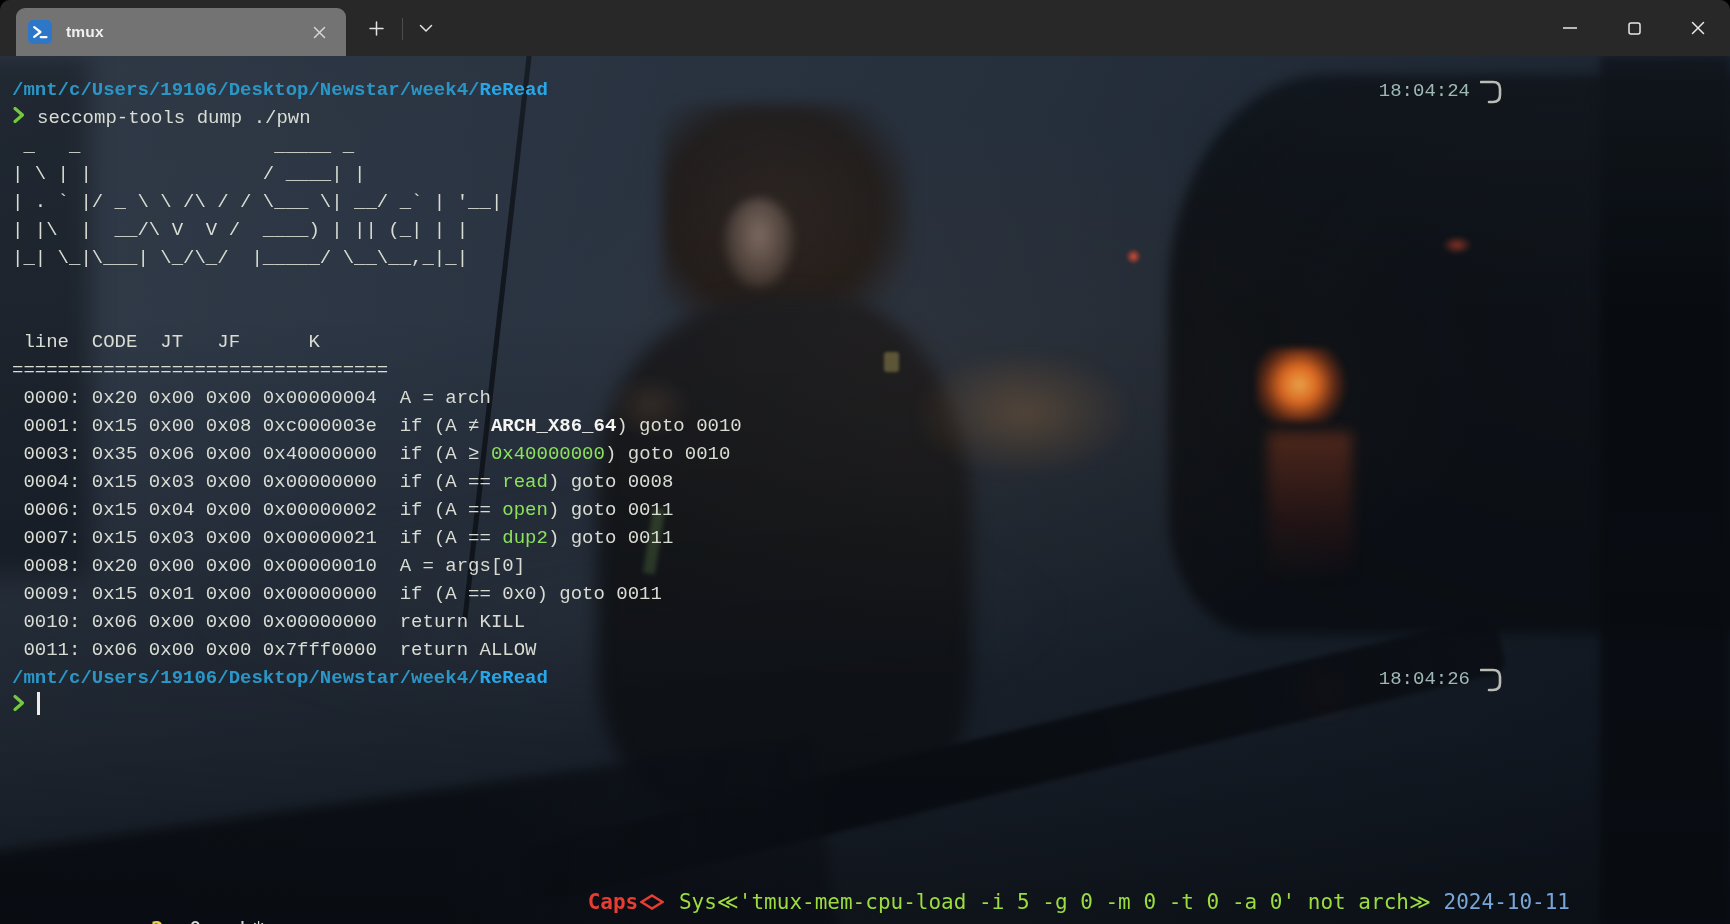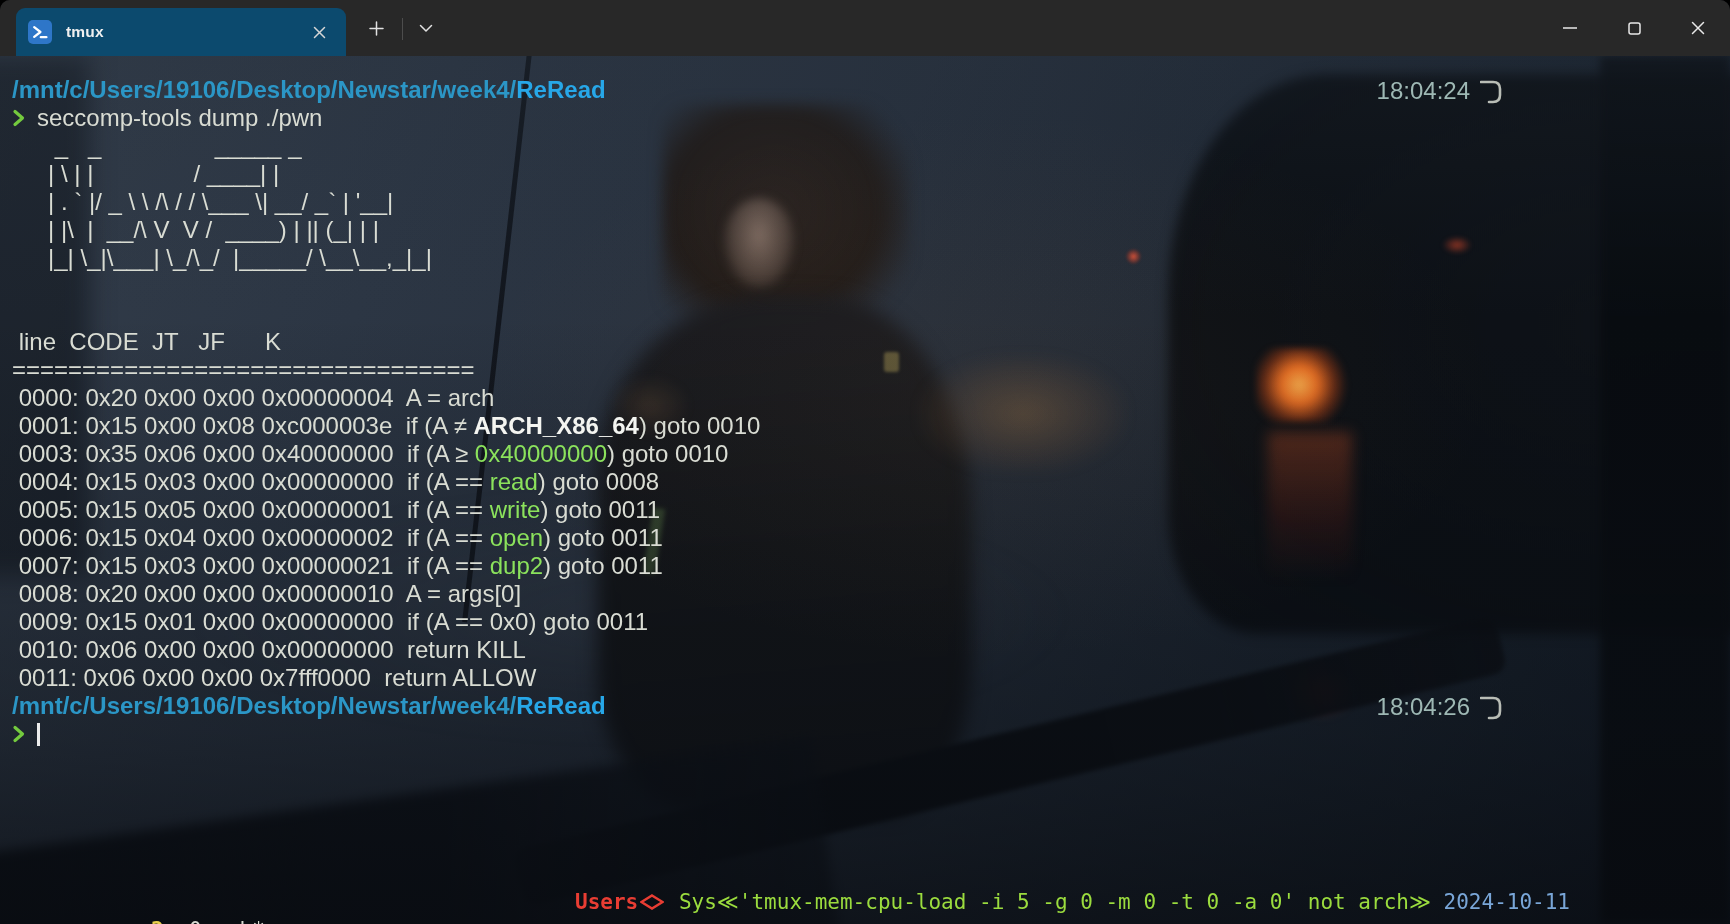--- a/index.html
+++ b/index.html
@@ -2,21 +2,21 @@
 <html style="--c-path: #2b96c6; --c-path-highlight: #27a7e8; --c-timestamp: #9eb8b4; --c-prompt: #74ca3e; --c-text: #d9dcd3; --c-bright: #f4f5f1; --c-syscall-green: #8be25c; --c-status-yellow: #e9cf4c; --c-status-red: #e93d33; --c-status-green: #9bdc3e; --c-status-blue: #79a6d8;"><head>
 <meta charset="utf-8">
 <style>
   html,body{margin:0;padding:0;background:#000;}
   body{width:1730px;height:924px;position:relative;font-family:"Liberation Sans",sans-serif;overflow:hidden;}
 
   .window{position:absolute;inset:0;border-radius:10px 10px 0 0;overflow:hidden;background:#16181d;}
 
   
   .titlebar{position:absolute;top:0;left:0;right:0;height:56px;background:#282828;display:flex;align-items:flex-end;}
-  .tab{width:330px;height:48px;margin-left:16px;background:#0c4a6e;border-radius:9px 9px 0 0;
+  .tab{width:330px;height:48px;margin-left:16px;background:#737373;border-radius:9px 9px 0 0;
        display:flex;align-items:center;padding:0 12px;box-sizing:border-box;}
   .ps-icon{width:24px;height:24px;display:inline-flex;flex:0 0 auto;}
   .tab-title{margin-left:14px;font-size:15.5px;font-weight:bold;color:#f0f0f0;letter-spacing:.2px;}
   .tab-close{margin-left:auto;width:30px;height:30px;display:flex;align-items:center;justify-content:center;border-radius:4px;}
   .ntb,.ddb{height:40px;display:flex;align-items:center;justify-content:center;margin-bottom:8px;}
   .ntb{width:44px;margin-left:8px;}
   .ddb{width:38px;}
   .tb-divider{width:1px;height:22px;background:#4d4d4d;margin:0 4px 16px 4px;}
   .tb-space{flex:1;}
   .wbtn{width:64px;height:56px;display:flex;align-items:center;justify-content:center;align-self:flex-start;}
@@ -45,33 +45,33 @@
   #art-reddot1{left:1126px;top:193px;width:15px;height:15px;background:radial-gradient(circle,#e05238,rgba(190,50,30,.25) 60%,transparent);border-radius:50%;filter:blur(1px);}
   #art-reddot2{left:1442px;top:180px;width:30px;height:18px;background:radial-gradient(ellipse,rgba(215,70,40,.65),transparent 70%);filter:blur(2px);}
   #art-wiper{left:505px;top:676px;width:1010px;height:58px;background:linear-gradient(90deg,rgba(9,12,16,.88),#0a0d12 30%,#0b0e13 70%,rgba(10,13,18,.8));transform:rotate(-13.5deg);border-radius:14px;filter:blur(2px);}
   #art-hood{left:-60px;top:742px;width:900px;height:340px;background:linear-gradient(100deg,#0c1016 0%,#0d1118 55%,rgba(12,16,22,.6) 100%);transform:rotate(-8deg);filter:blur(6px);}
   .artwork::after{content:"";position:absolute;inset:0;
     background:radial-gradient(ellipse 780px 420px at 57% 38%,rgba(120,90,60,.10),transparent 65%),
     linear-gradient(180deg,rgba(40,50,62,.25) 0%,rgba(18,24,32,0) 30%,rgba(10,14,20,.45) 78%,rgba(8,11,16,.72) 100%);}
 
   
   .screen{position:absolute;left:12px;top:20px;right:12px;bottom:0;z-index:5;
-    font-family:Liberation Sans, sans-serif;font-size:24px;}
+    font-family:Liberation Mono, monospace;font-size:19px;}
   .tline{height:28px;line-height:28px;white-space:pre;position:relative;}
   .seg-plain{color:var(--c-text);}
   .seg-bold{color:var(--c-bright);font-weight:bold;}
   .seg-green{color:var(--c-syscall-green);}
   .seg-yellow{color:var(--c-status-yellow);font-weight:bold;}
   .seg-red{color:var(--c-status-red);font-weight:bold;}
   .seg-sgreen{color:var(--c-status-green);}
   .seg-blue{color:var(--c-status-blue);}
   .c-path{color:var(--c-path);font-weight:bold;}
   .c-pathhl{color:var(--c-path-highlight);font-weight:bold;}
   .c-time{color:var(--c-timestamp);}
-  .art{color:var(--c-text);margin-left:36px;}
+  .art{color:var(--c-text);}
   .rside{position:absolute;right:214px;top:0;display:inline-flex;align-items:center;}
   .corner-svg{margin-left:10px;}
   .prompt-svg{vertical-align:-3px;margin-right:12px;}
   .cursor{display:inline-block;width:2.5px;height:23px;background:#ececec;vertical-align:-4px;}
 
   
   .statusbar{position:absolute;left:12px;right:0;bottom:8px;height:28px;line-height:28px;z-index:6;
     font-family:"DejaVu Sans Mono",monospace;font-size:21px;white-space:pre;}
   .status-right{position:absolute;right:160px;top:0;display:inline-flex;align-items:center;white-space:pre;}
   .diamond-svg{margin:0 2px;}
@@ -166,37 +166,36 @@
         </div>
       <div class="tline"></div>
       <div class="tline"></div>
       <div class="tline seg-plain"> line  CODE  JT   JF      K</div>
       <div class="tline seg-plain">=================================</div>
       <div id="rows">
           <div class="tline"><span class="seg-plain"> 0000: 0x20 0x00 0x00 0x00000004  </span><span class="seg-plain">A = arch</span></div>
           <div class="tline"><span class="seg-plain"> 0001: 0x15 0x00 0x08 0xc000003e  </span><span class="seg-plain">if (A ≠ </span><span class="seg-bold">ARCH_X86_64</span><span class="seg-plain">) goto 0010</span></div>
           <div class="tline"><span class="seg-plain"> 0003: 0x35 0x06 0x00 0x40000000  </span><span class="seg-plain">if (A ≥ </span><span class="seg-green">0x40000000</span><span class="seg-plain">) goto 0010</span></div>
           <div class="tline"><span class="seg-plain"> 0004: 0x15 0x03 0x00 0x00000000  </span><span class="seg-plain">if (A == </span><span class="seg-green">read</span><span class="seg-plain">) goto 0008</span></div>
-          <div class="tline"><span class="seg-plain"> 0005: 0x15 0x05 0x00 0x00000001  </span><span class="seg-plain">if (A == </span><span class="seg-green">write</span><span class="seg-plain">) goto 0011</span></div>
           <div class="tline"><span class="seg-plain"> 0006: 0x15 0x04 0x00 0x00000002  </span><span class="seg-plain">if (A == </span><span class="seg-green">open</span><span class="seg-plain">) goto 0011</span></div>
           <div class="tline"><span class="seg-plain"> 0007: 0x15 0x03 0x00 0x00000021  </span><span class="seg-plain">if (A == </span><span class="seg-green">dup2</span><span class="seg-plain">) goto 0011</span></div>
           <div class="tline"><span class="seg-plain"> 0008: 0x20 0x00 0x00 0x00000010  </span><span class="seg-plain">A = args[0]</span></div>
           <div class="tline"><span class="seg-plain"> 0009: 0x15 0x01 0x00 0x00000000  </span><span class="seg-plain">if (A == 0x0) goto 0011</span></div>
           <div class="tline"><span class="seg-plain"> 0010: 0x06 0x00 0x00 0x00000000  </span><span class="seg-plain">return KILL</span></div>
           <div class="tline"><span class="seg-plain"> 0011: 0x06 0x00 0x00 0x7fff0000  </span><span class="seg-plain">return ALLOW</span></div>
         </div>
       <div class="tline"><span class="c-path">/mnt/c/Users/19106/Desktop/Newstar/week4/</span><span class="c-pathhl">ReRead</span><span class="rside"><span class="c-time">18:04:26</span><svg class="corner-svg" width="24" height="30" viewBox="0 0 24 30">
               <path d="M1 6 H13 Q20 6 20 13 V19 Q20 26 13 26 H9" fill="none" stroke="#b9bdb6" stroke-width="2.6" stroke-linecap="round"></path>
             </svg></span></div>
       <div class="tline"><svg class="prompt-svg" width="13" height="22" viewBox="0 0 13 22">
             <path d="M3 4.5 L10.5 11 L3 17.5" fill="none" stroke="#74ca3e" stroke-width="3.2" stroke-linecap="round" stroke-linejoin="round"></path>
           </svg><span class="cursor"></span></div>
     </div>
 
     <div class="statusbar">
       <span id="status-left"><span class="seg-yellow">&gt;&gt;&gt;&gt;&lt;2&gt;</span><span class="seg-plain"> </span><span class="seg-plain">0:zsh*</span></span>
-      <span class="status-right" id="status-right"><span class="seg-red">Users</span><svg class="diamond-svg" width="24" height="16" viewBox="0 0 24 16">
+      <span class="status-right" id="status-right"><span class="seg-red">Caps</span><svg class="diamond-svg" width="24" height="16" viewBox="0 0 24 16">
             <polygon points="12,1.5 22.5,8 12,14.5 1.5,8" fill="none" stroke="#e93d33" stroke-width="2.4"></polygon>
           </svg><span class="seg-plain"> </span><span class="seg-sgreen">Sys</span><span class="seg-sgreen">≪</span><span class="seg-sgreen">'tmux-mem-cpu-load -i 5 -g 0 -m 0 -t 0 -a 0'</span><span class="seg-sgreen"> not arch</span><span class="seg-sgreen">≫</span><span class="seg-plain"> </span><span class="seg-blue">2024-10-11</span></span>
     </div>
 
   </div>
 </div>
 
 </body></html>

